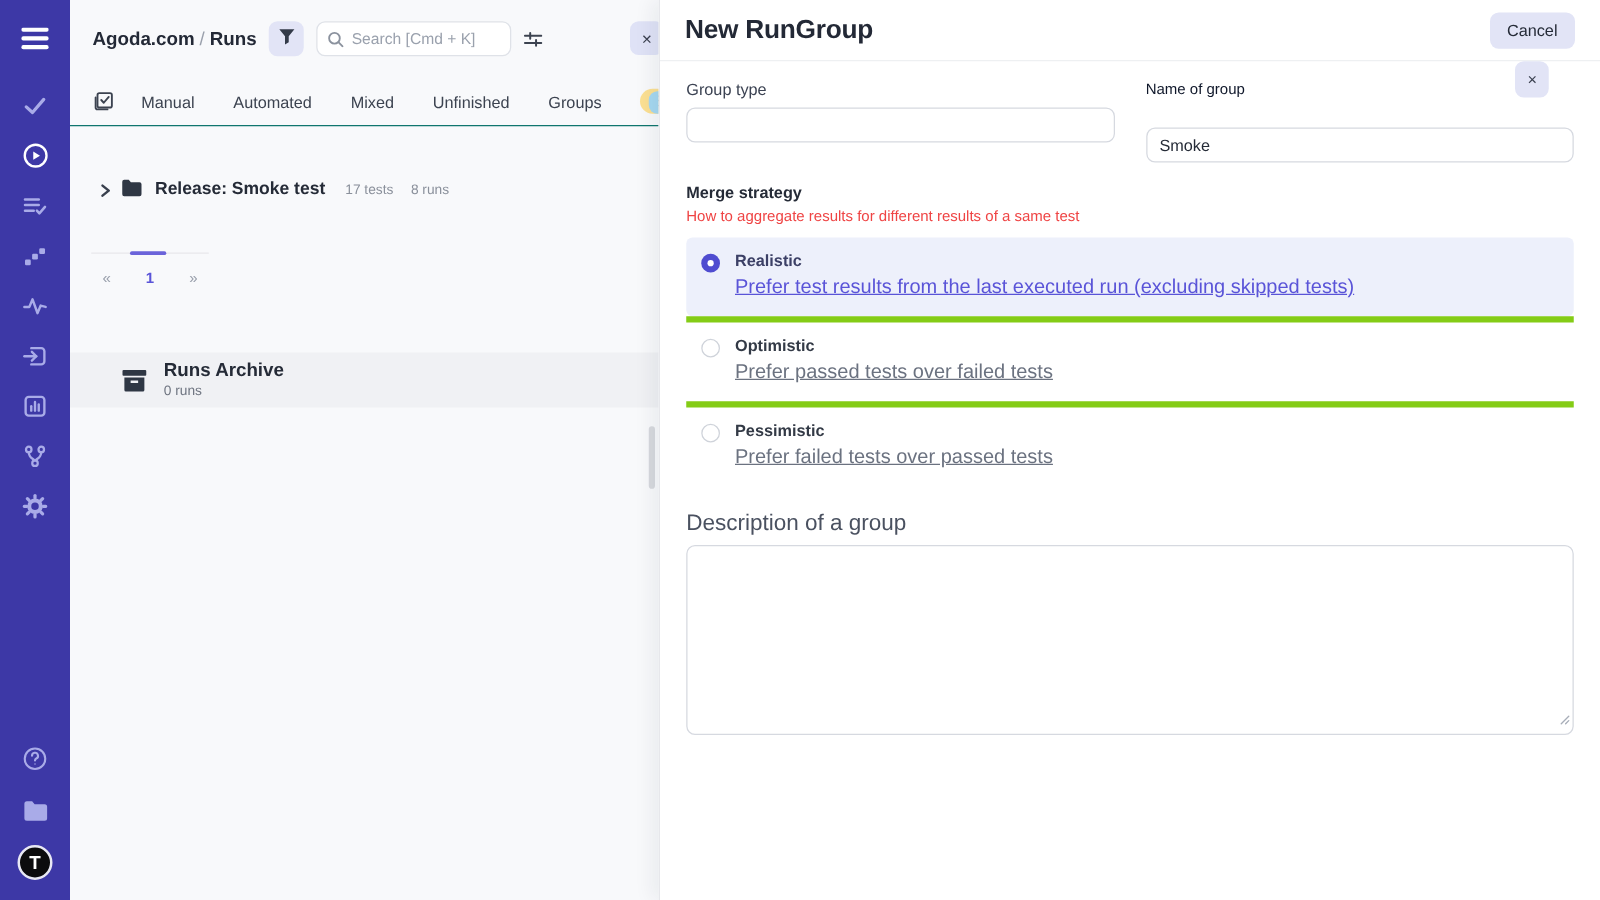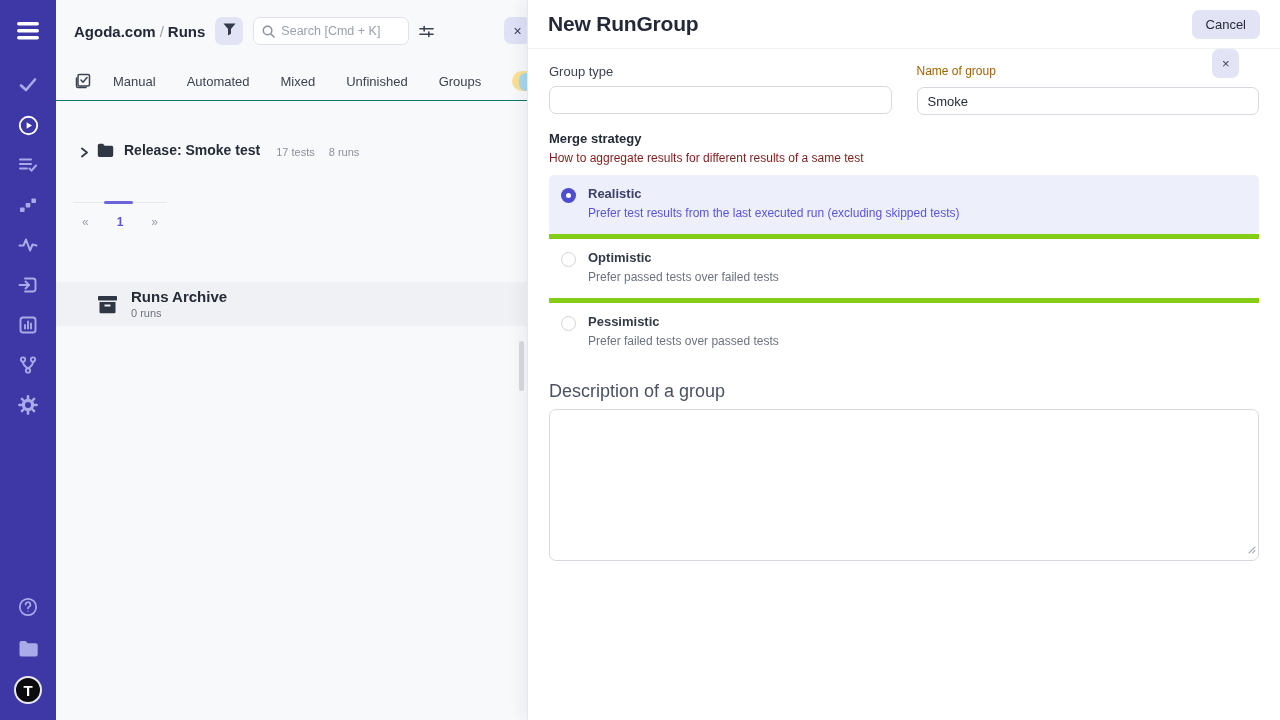--- a/index.html
+++ b/index.html
@@ -61,35 +61,35 @@
   .rp-actions { margin-left:auto; display:flex; align-items:center; gap:10px;flex-direction:column; }
   .btn { font-family:"Liberation Sans", sans-serif; font-size:13px; border:none; border-radius:7px; padding:7px 14px; cursor:pointer; }
   .btn-primary { background:#5b59d6; color:#ffffff; }
   .btn-secondary { background:#e2e4f6; color:#252b37; }
   .btn-close { background:#e2e4f6; color:#3b4150; width:27px; height:29px; padding:0; font-size:13px; }
 
   .rp-body { padding:15px 21px 0; }
   .field-row { display:flex; gap:25px; }
   .field-col { flex:1; }
   .field-label { font-size:13px; color:#3c4353; margin-bottom:7px; display:block; }
-  .field-label.small { font-size:12px; color:#a16207; margin-bottom:9px; }
+  .field-label.small { font-size:12px; color:#0f172a; margin-bottom:24px; }
   .text-input { width:100%; height:28px; border:1px solid #d6d9e0; border-radius:7px; padding:0 10px; font-size:13px; color:#252b37; font-family:"Liberation Sans", sans-serif; outline:none; background:#fff; }
 
   .section-title { margin-top:16px; font-size:13px; font-weight:700; color:#252b37; }
-  .section-hint { margin-top:5px; font-size:12px; color:#7f1d1d; }
+  .section-hint { margin-top:5px; font-size:12px; color:#ef4444; }
 
   .strategy-list { margin-top:10px; }
   .strategy-row { display:flex; align-items:flex-start; gap:12px; padding:11px 12px 14px; cursor:pointer; }
   .strategy-row + .strategy-row { border-top:5px solid #84cc16; }
   .strategy-row.selected { background:#edf0fb; border-radius:5px; border-top:none; }
   .radio { width:15px; height:15px; border-radius:50%; border:1.5px solid #cfd3da; background:#fff; margin-top:2px; flex-shrink:0; }
   .radio.checked { border:none; background:#4f4cd0; position:relative; }
   .radio.checked::after { content:""; position:absolute; left:5px; top:5px; width:5px; height:5px; border-radius:50%; background:#fff; }
   .strategy-label { font-size:13px; font-weight:700; color:#333a46; }
-  .strategy-desc { font-size:12px; color:#6b7280; margin-top:5px; }
+  .strategy-desc { font-size:16px; color:#6b7280; margin-top:5px;text-decoration:underline; }
   .strategy-row.selected .strategy-label { color:#3c4066; }
   .strategy-row.selected .strategy-desc { color:#5a54d8; }
 
   .desc-label { margin-top:19px; font-size:18px; color:#4a5160; display:block; }
   .textarea-wrap { position:relative; margin-top:7px; }
   .desc-textarea { width:100%; height:152px; border:1px solid #d6d9e0; border-radius:7px; resize:none; font-family:"Liberation Sans", sans-serif; font-size:13px; padding:8px 10px; color:#252b37; outline:none; display:block; }
   .resize-grip { position:absolute; right:3px; bottom:3px; color:#a7adb8; pointer-events:none; }
 </style>
 </head>
 <body>

